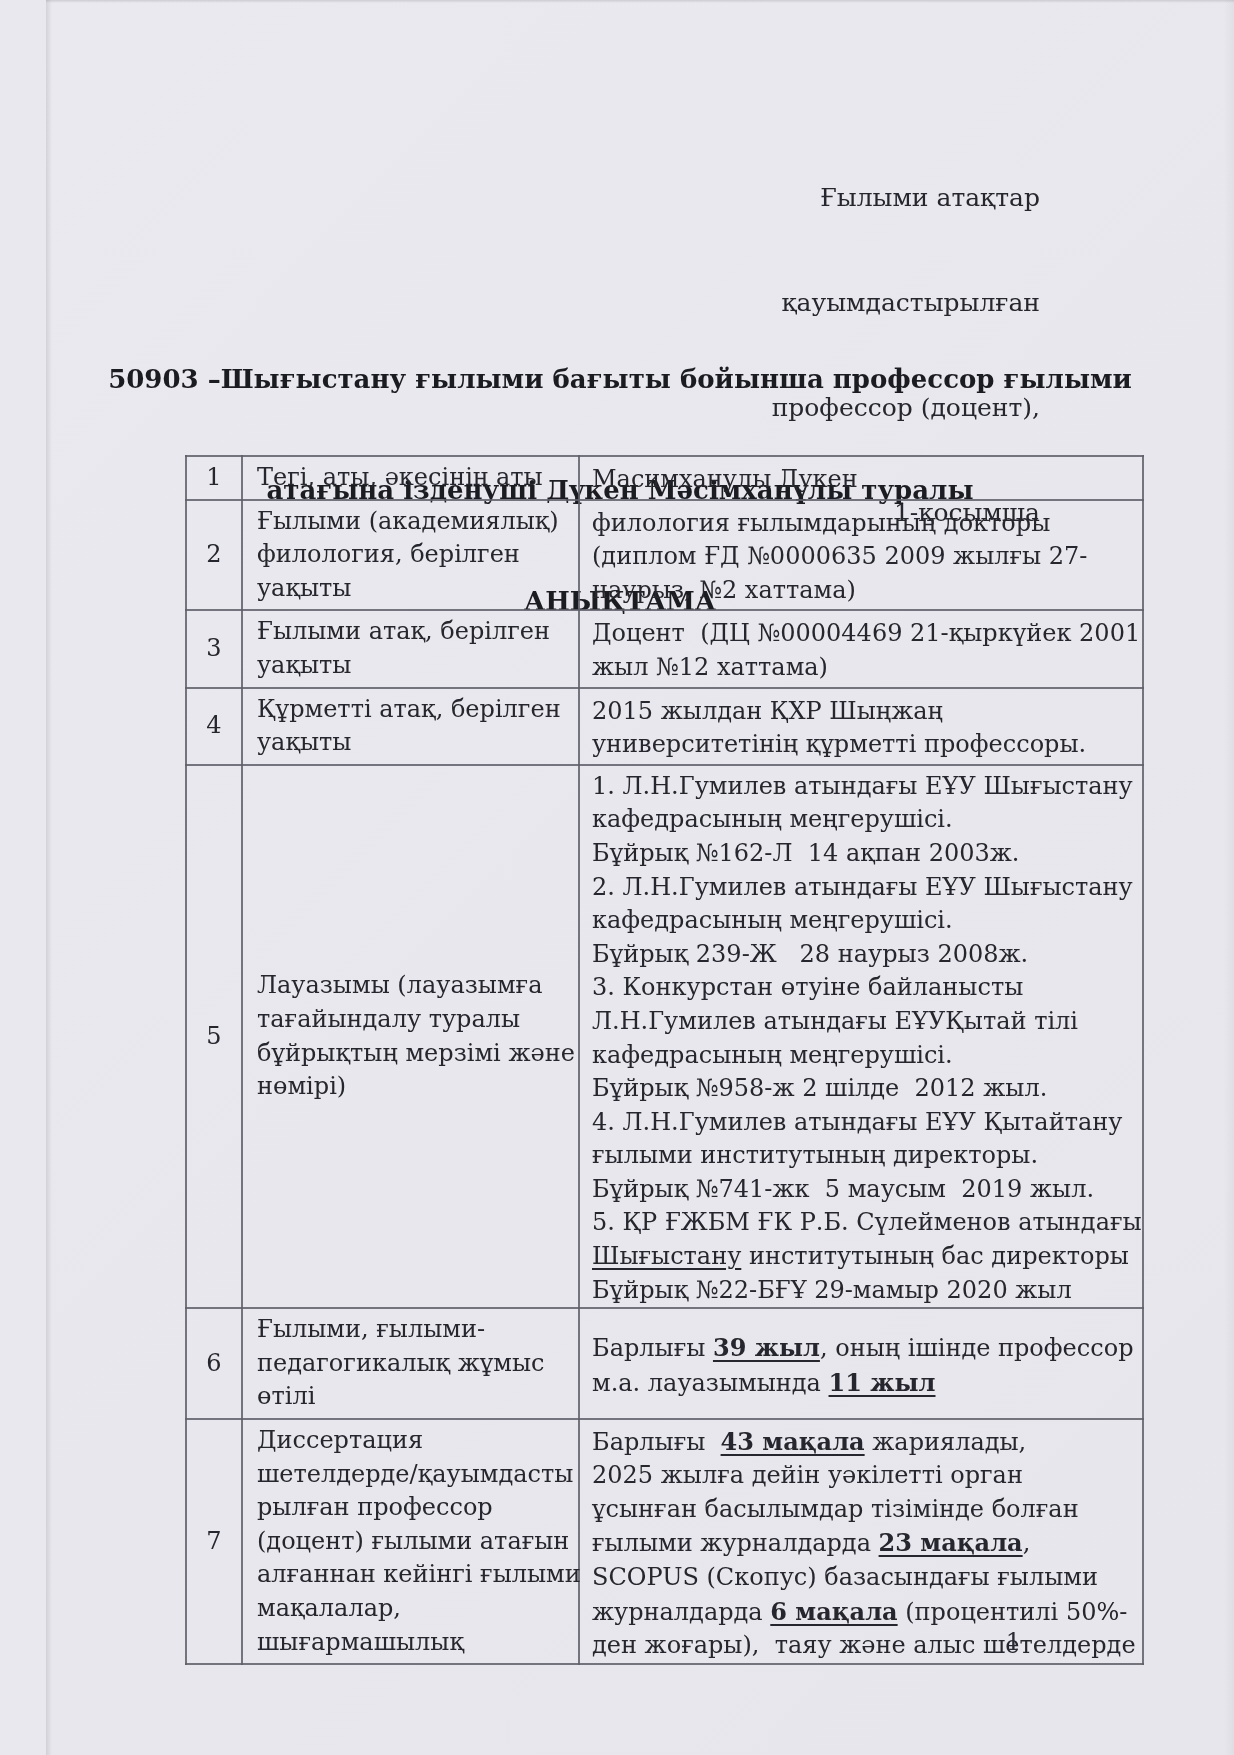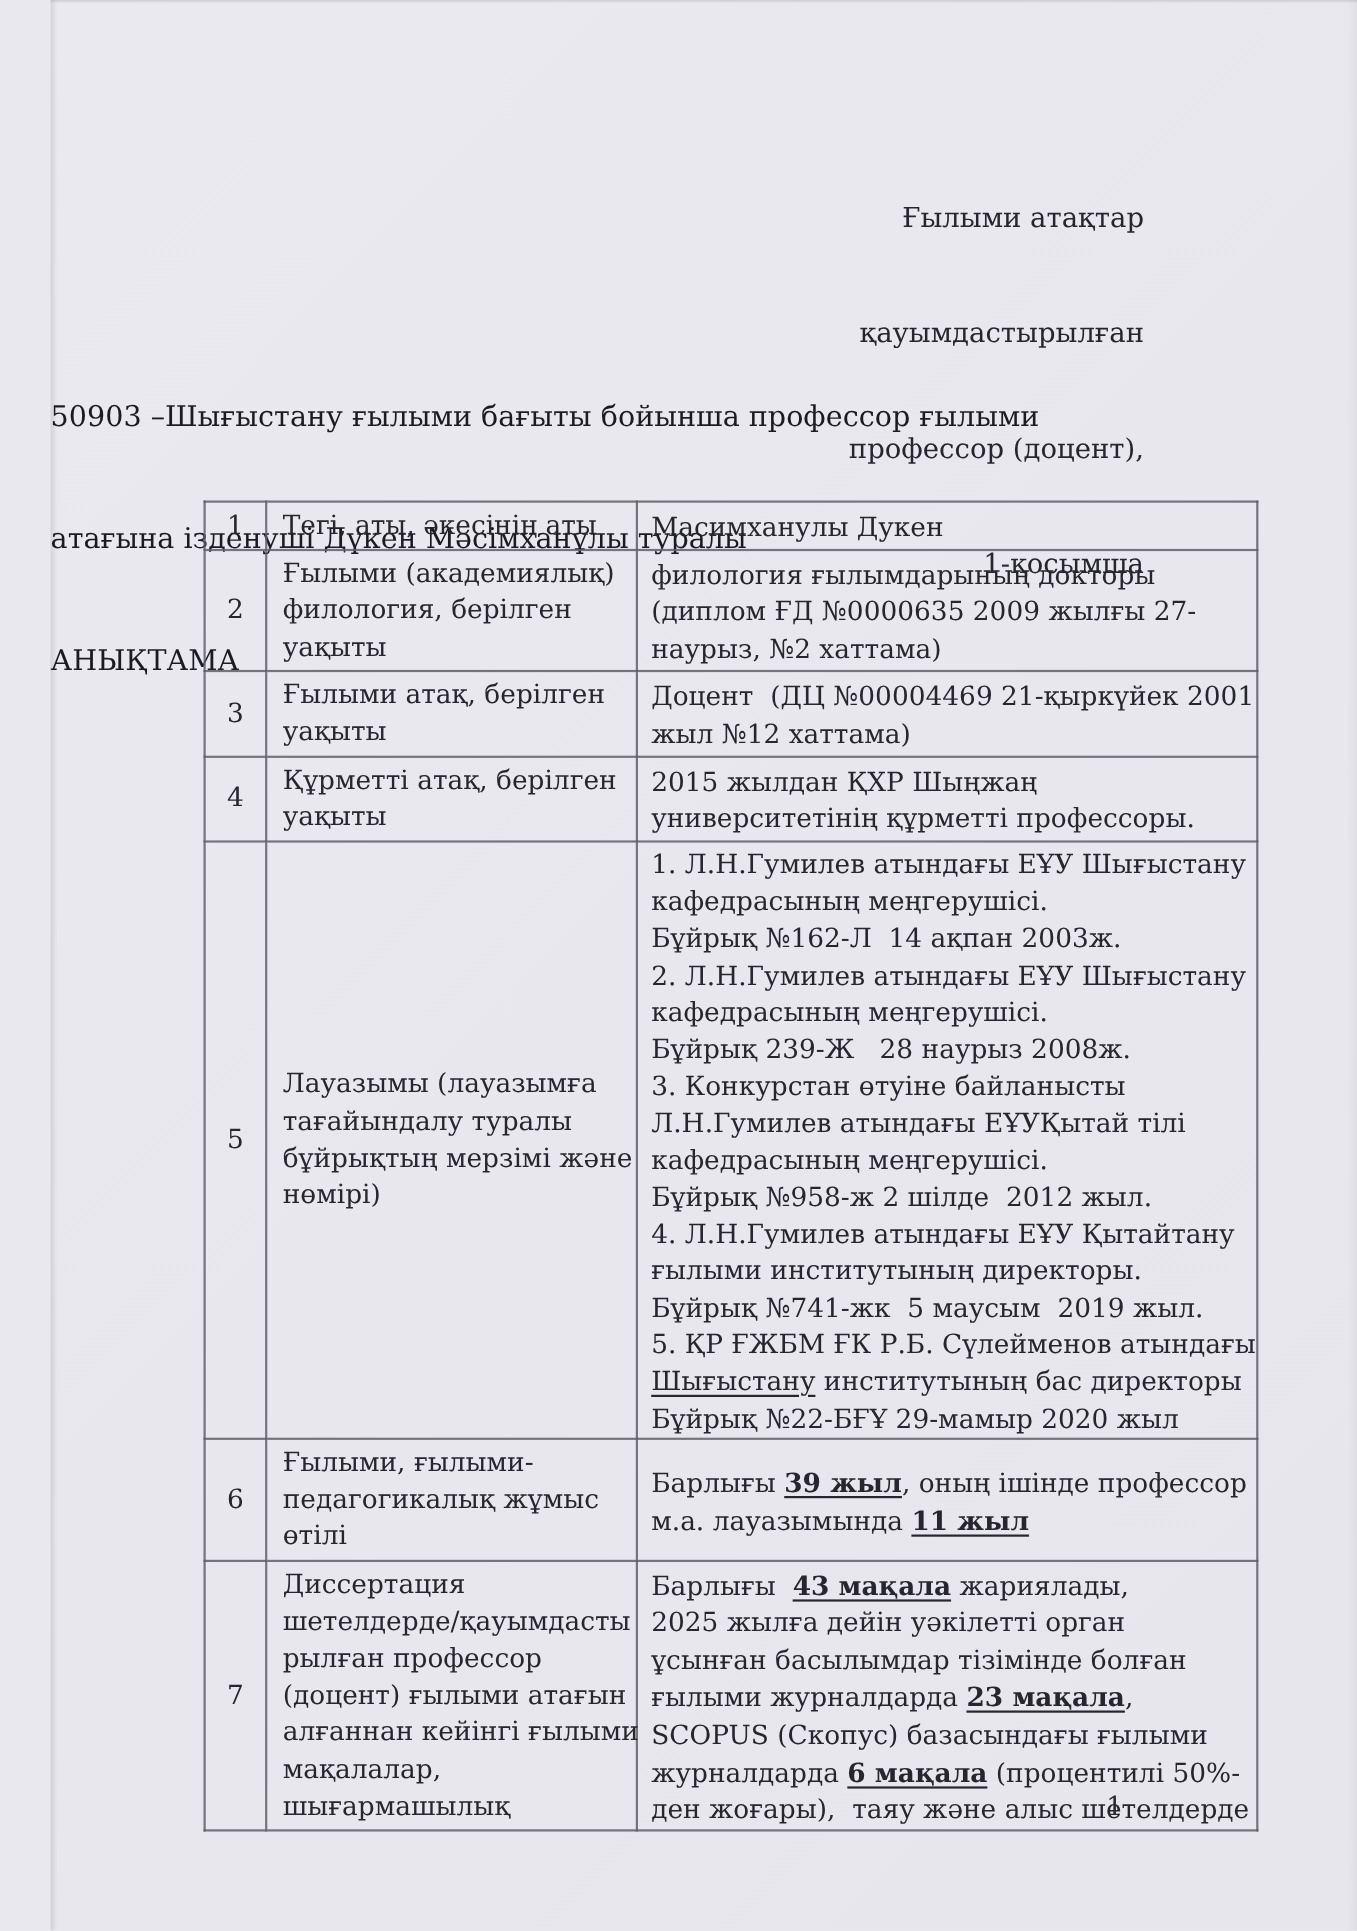--- a/index.html
+++ b/index.html
@@ -25,22 +25,22 @@
     top:110px; right:194px;
     text-align:right;
     font-size:25px;
     line-height:35px;
     color:#26262e;
     white-space:pre;
   }
   .doc-title{
     position:absolute;
     top:287px; left:0; right:40px;
-    text-align:left;
-    font-weight:normal;
+    text-align:center;
+    font-weight:bold;
     font-size:26px;
     line-height:37px;
     color:#1b1b22;
     white-space:pre;
   }
   table.cert{
     position:absolute;
     left:139px; top:455px;
     width:959px;
     border-collapse:collapse;

